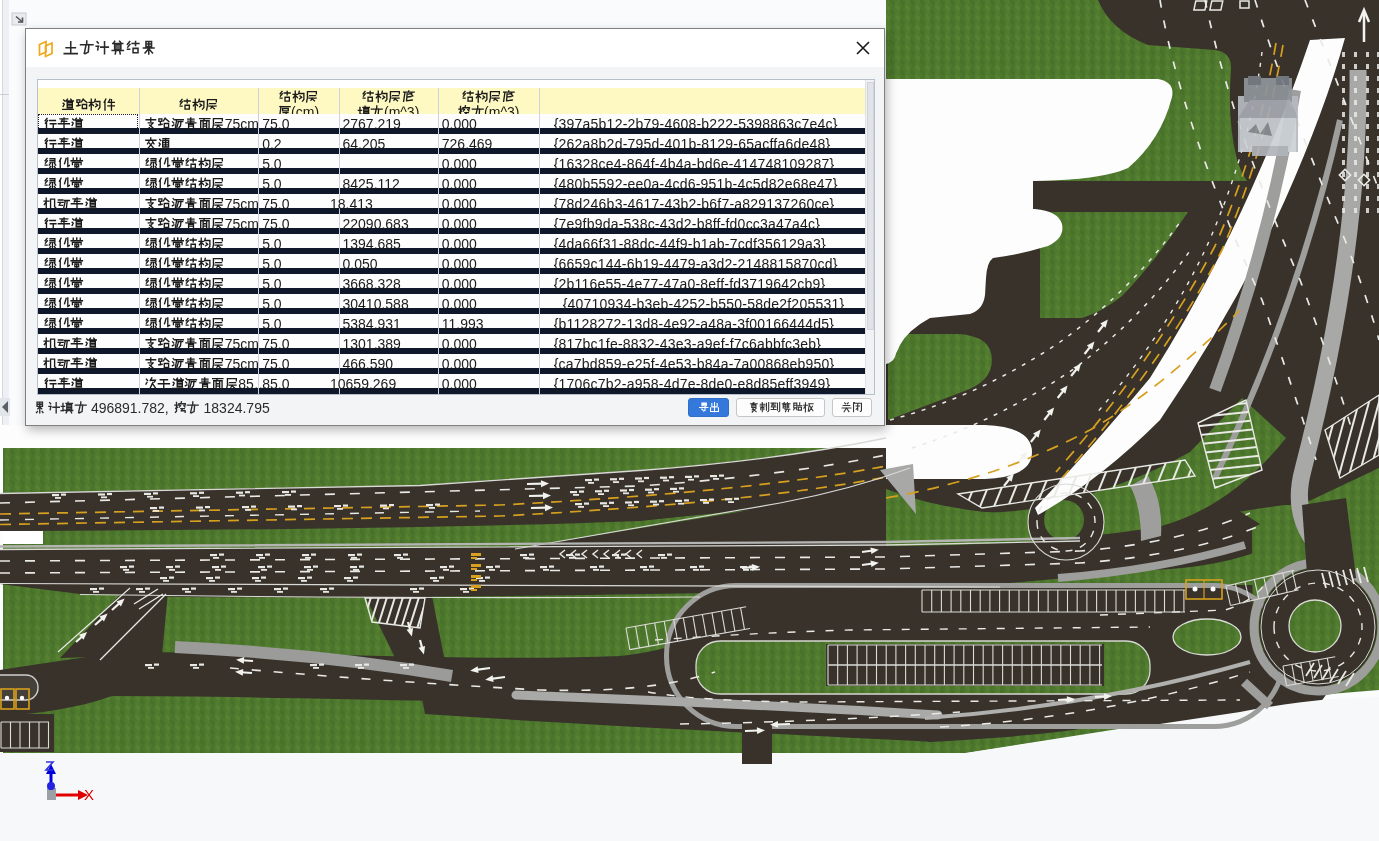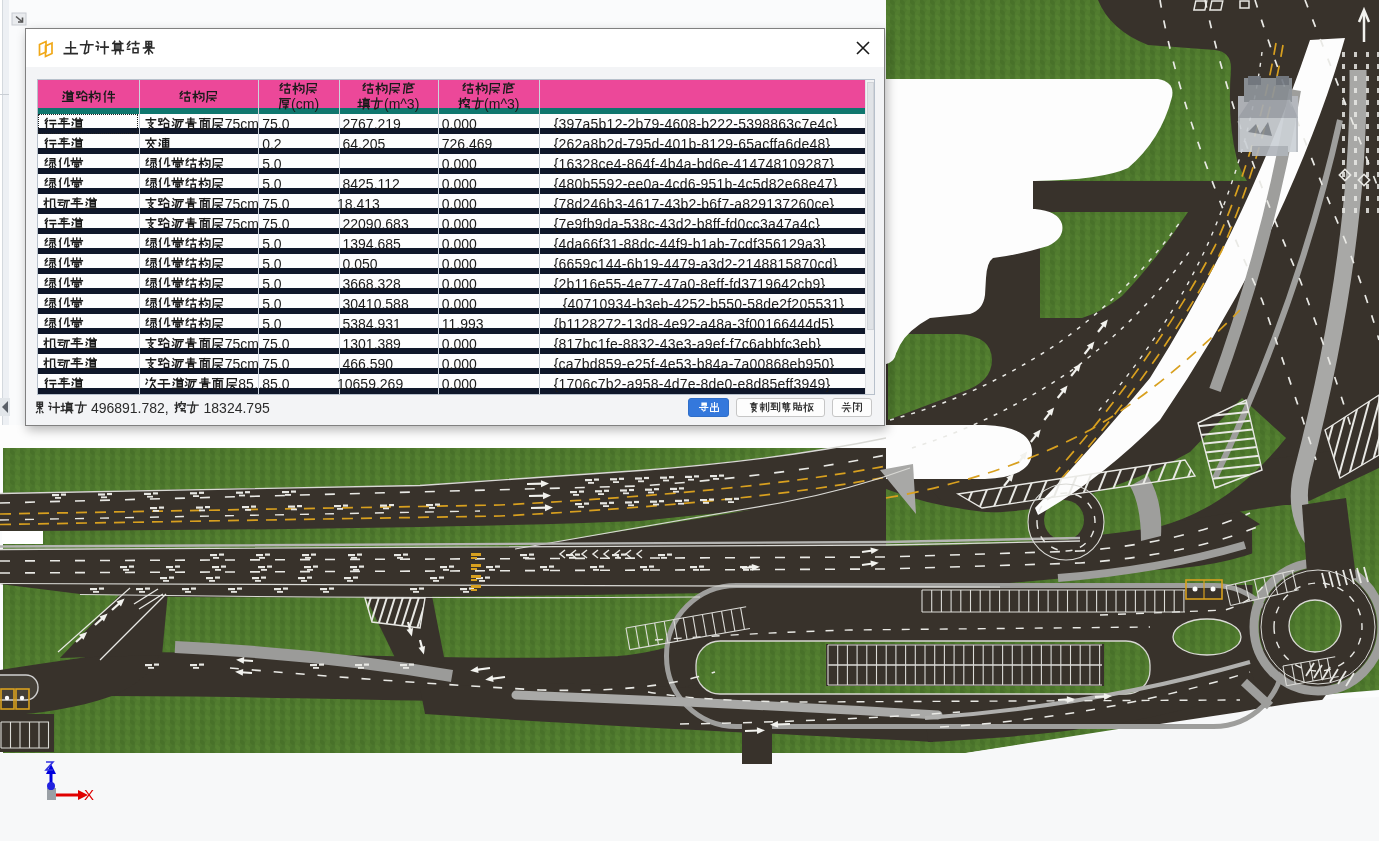--- a/index.html
+++ b/index.html
@@ -3,21 +3,21 @@
 *{margin:0;padding:0;box-sizing:border-box}
 html,body{width:1379px;height:841px;overflow:hidden;font-family:"Liberation Sans",sans-serif;background:#fff;position:relative}
 .cj{width:13.5px;height:13.5px;flex:0 0 13.5px}
 .cj15{width:15.5px;height:15.5px;flex:0 0 15.5px}
 .cj11{width:11px;height:11px;flex:0 0 11px}
 .dlg{position:absolute;left:25px;top:28px;width:860px;height:398px;background:#f3f4f6;border:1px solid #808080;box-shadow:2px 4px 10px rgba(0,0,0,.28);z-index:5}
 .tbar{position:absolute;left:0;top:0;width:100%;height:38px;background:#fff;display:flex;align-items:center;padding-left:11px;color:#333}
 .tbar .ttl{display:flex;align-items:center;gap:0px;margin-left:8px;color:#2b2b2b}
 .closex{position:absolute;right:10px;top:8px;width:22px;height:22px}
 .twrap{position:absolute;left:11px;top:50px;width:838px;height:316px;border:1px solid #b7c0cb;background:#fff}
-.hdr{position:absolute;left:0;top:0;width:827px;height:34px;background:#ec4899;border-bottom:6px solid #0f766e}
+.hdr{position:absolute;left:0;top:8px;width:827px;height:34px;background:#fef9c3;border-bottom:1px solid #0f766e}
 .cell{position:absolute;display:flex;align-items:center;justify-content:center;color:#1b1b1b;font-size:14px}
 .cell.l{justify-content:flex-start}
 .rows{position:absolute;left:0;top:34px;width:827px;height:280px}
 .tr{position:absolute;left:0;width:827px;height:20px;border-bottom:6px solid #0f172a;background:#fdfdfe}
 .vline{position:absolute;top:0;width:1px;background:#ccd3dc}
 .scroll{position:absolute;right:0;top:0;width:9px;height:314px;background:#f1f2f4;border-left:1px solid #dfe1e4}
 .thumb{position:absolute;left:1px;top:2px;width:7px;height:248px;background:#e0e3e7;border:1px solid #d0d3d8}
 .foot{position:absolute;left:7px;top:368px;width:838px;height:22px;display:flex;align-items:center;color:#2b2b2b;font-size:14px}
 .btns{position:absolute;right:12px;top:369px;display:flex;gap:7px}
 .btn{height:19px;display:flex;align-items:center;justify-content:center;font-size:13px;border-radius:3px;padding:0 8px}
@@ -1373,21 +1373,21 @@
               <use href="#g9762"></use>
             </svg>
             <svg class="cj" viewBox="0 0 100 100">
               <use href="#g5C42"></use>
             </svg>
             <span>75cm</span>
           </div>
           <div class="cell l" style="left:220.2px;top:0;width:80.30000000000001px;height:20px;padding-left:4px">
             <span>75.0</span>
           </div>
-          <div class="cell l" style="left:295px;top:0;width:99.30000000000001px;height:20px;padding-left:4px">
+          <div class="cell l" style="left:288px;top:0;width:99.30000000000001px;height:20px;padding-left:4px">
             <span>18.413</span>
           </div>
           <div class="cell l" style="left:399.8px;top:0;width:100.89999999999998px;height:20px;padding-left:4px">
             <span>0.000</span>
           </div>
           <div class="cell l" style="left:500.7px;top:0;width:326.3px;height:20px;padding-left:15px">
             <span class="ids">{78d246b3-4617-43b2-b6f7-a829137260ce}</span>
           </div>
         </div>
         <div class="tr" style="top:100px">
@@ -1836,21 +1836,21 @@
               <use href="#g9762"></use>
             </svg>
             <svg class="cj" viewBox="0 0 100 100">
               <use href="#g5C42"></use>
             </svg>
             <span>85…</span>
           </div>
           <div class="cell l" style="left:220.2px;top:0;width:80.30000000000001px;height:20px;padding-left:4px">
             <span>85.0</span>
           </div>
-          <div class="cell l" style="left:295px;top:0;width:99.30000000000001px;height:20px;padding-left:4px">
+          <div class="cell l" style="left:288px;top:0;width:99.30000000000001px;height:20px;padding-left:4px">
             <span>10659.269</span>
           </div>
           <div class="cell l" style="left:399.8px;top:0;width:100.89999999999998px;height:20px;padding-left:4px">
             <span>0.000</span>
           </div>
           <div class="cell l" style="left:500.7px;top:0;width:326.3px;height:20px;padding-left:15px">
             <span class="ids">{1706c7b2-a958-4d7e-8de0-e8d85eff3949}</span>
           </div>
         </div>
       </div>

